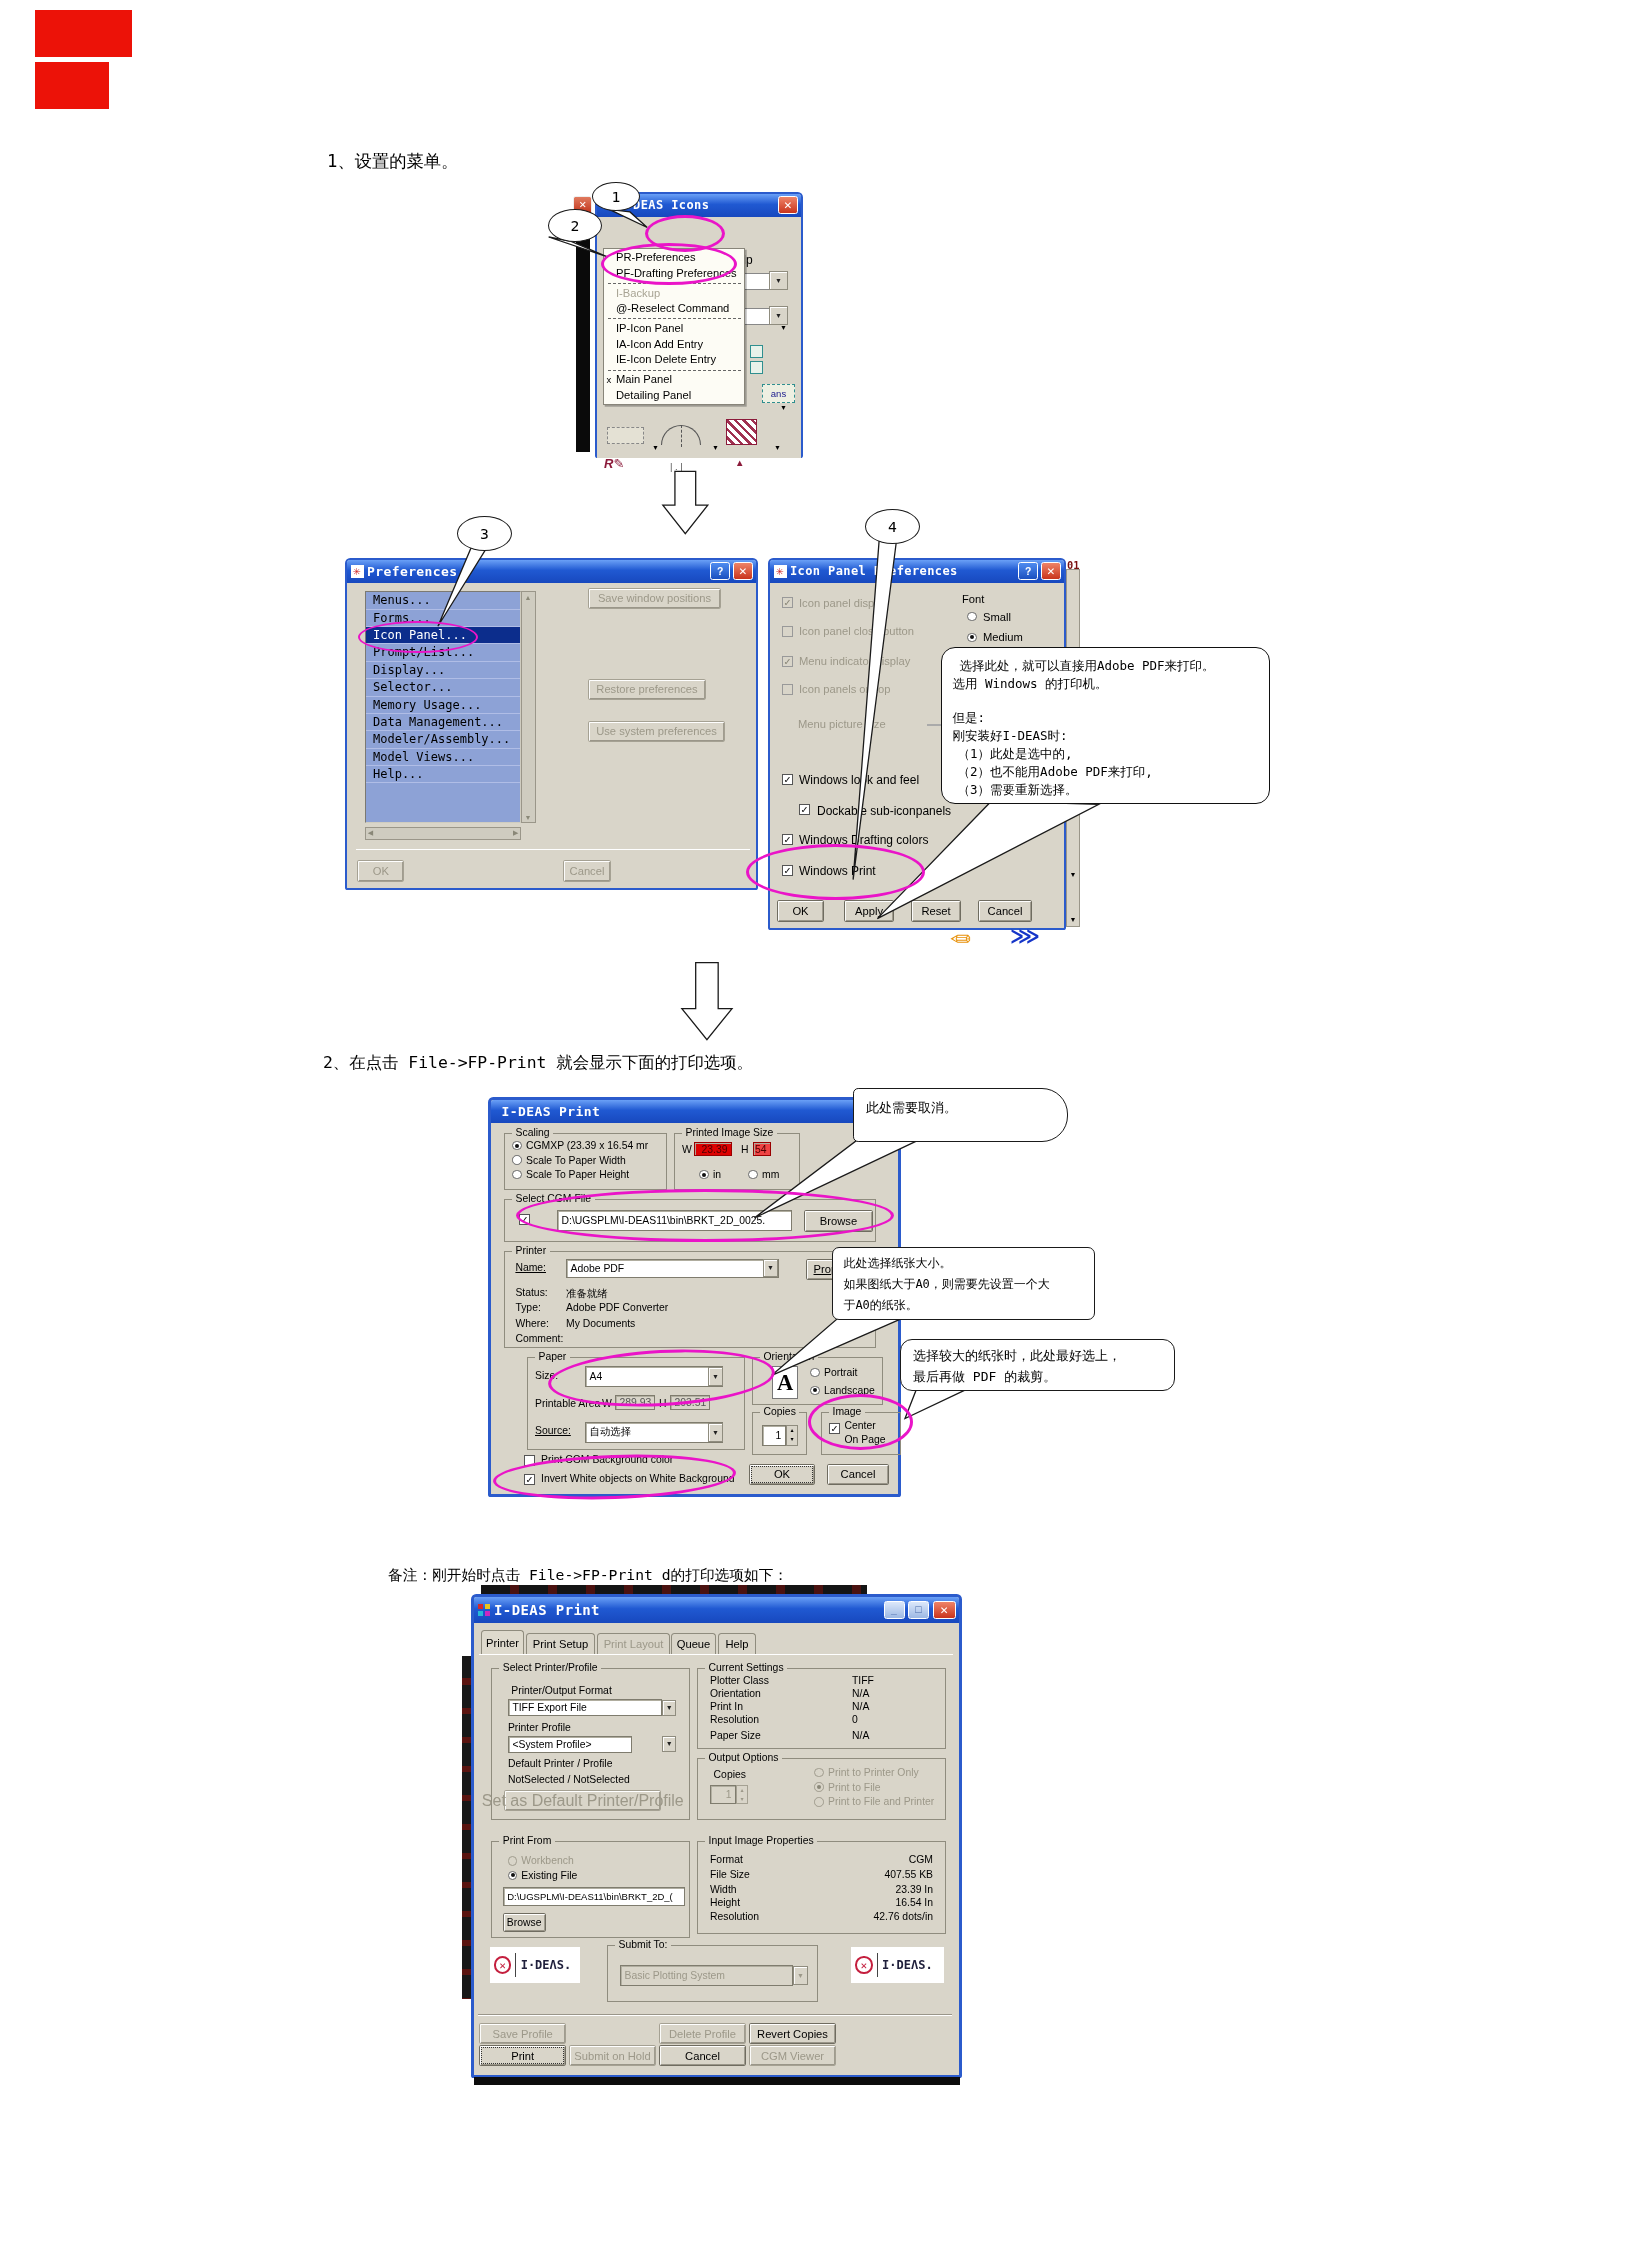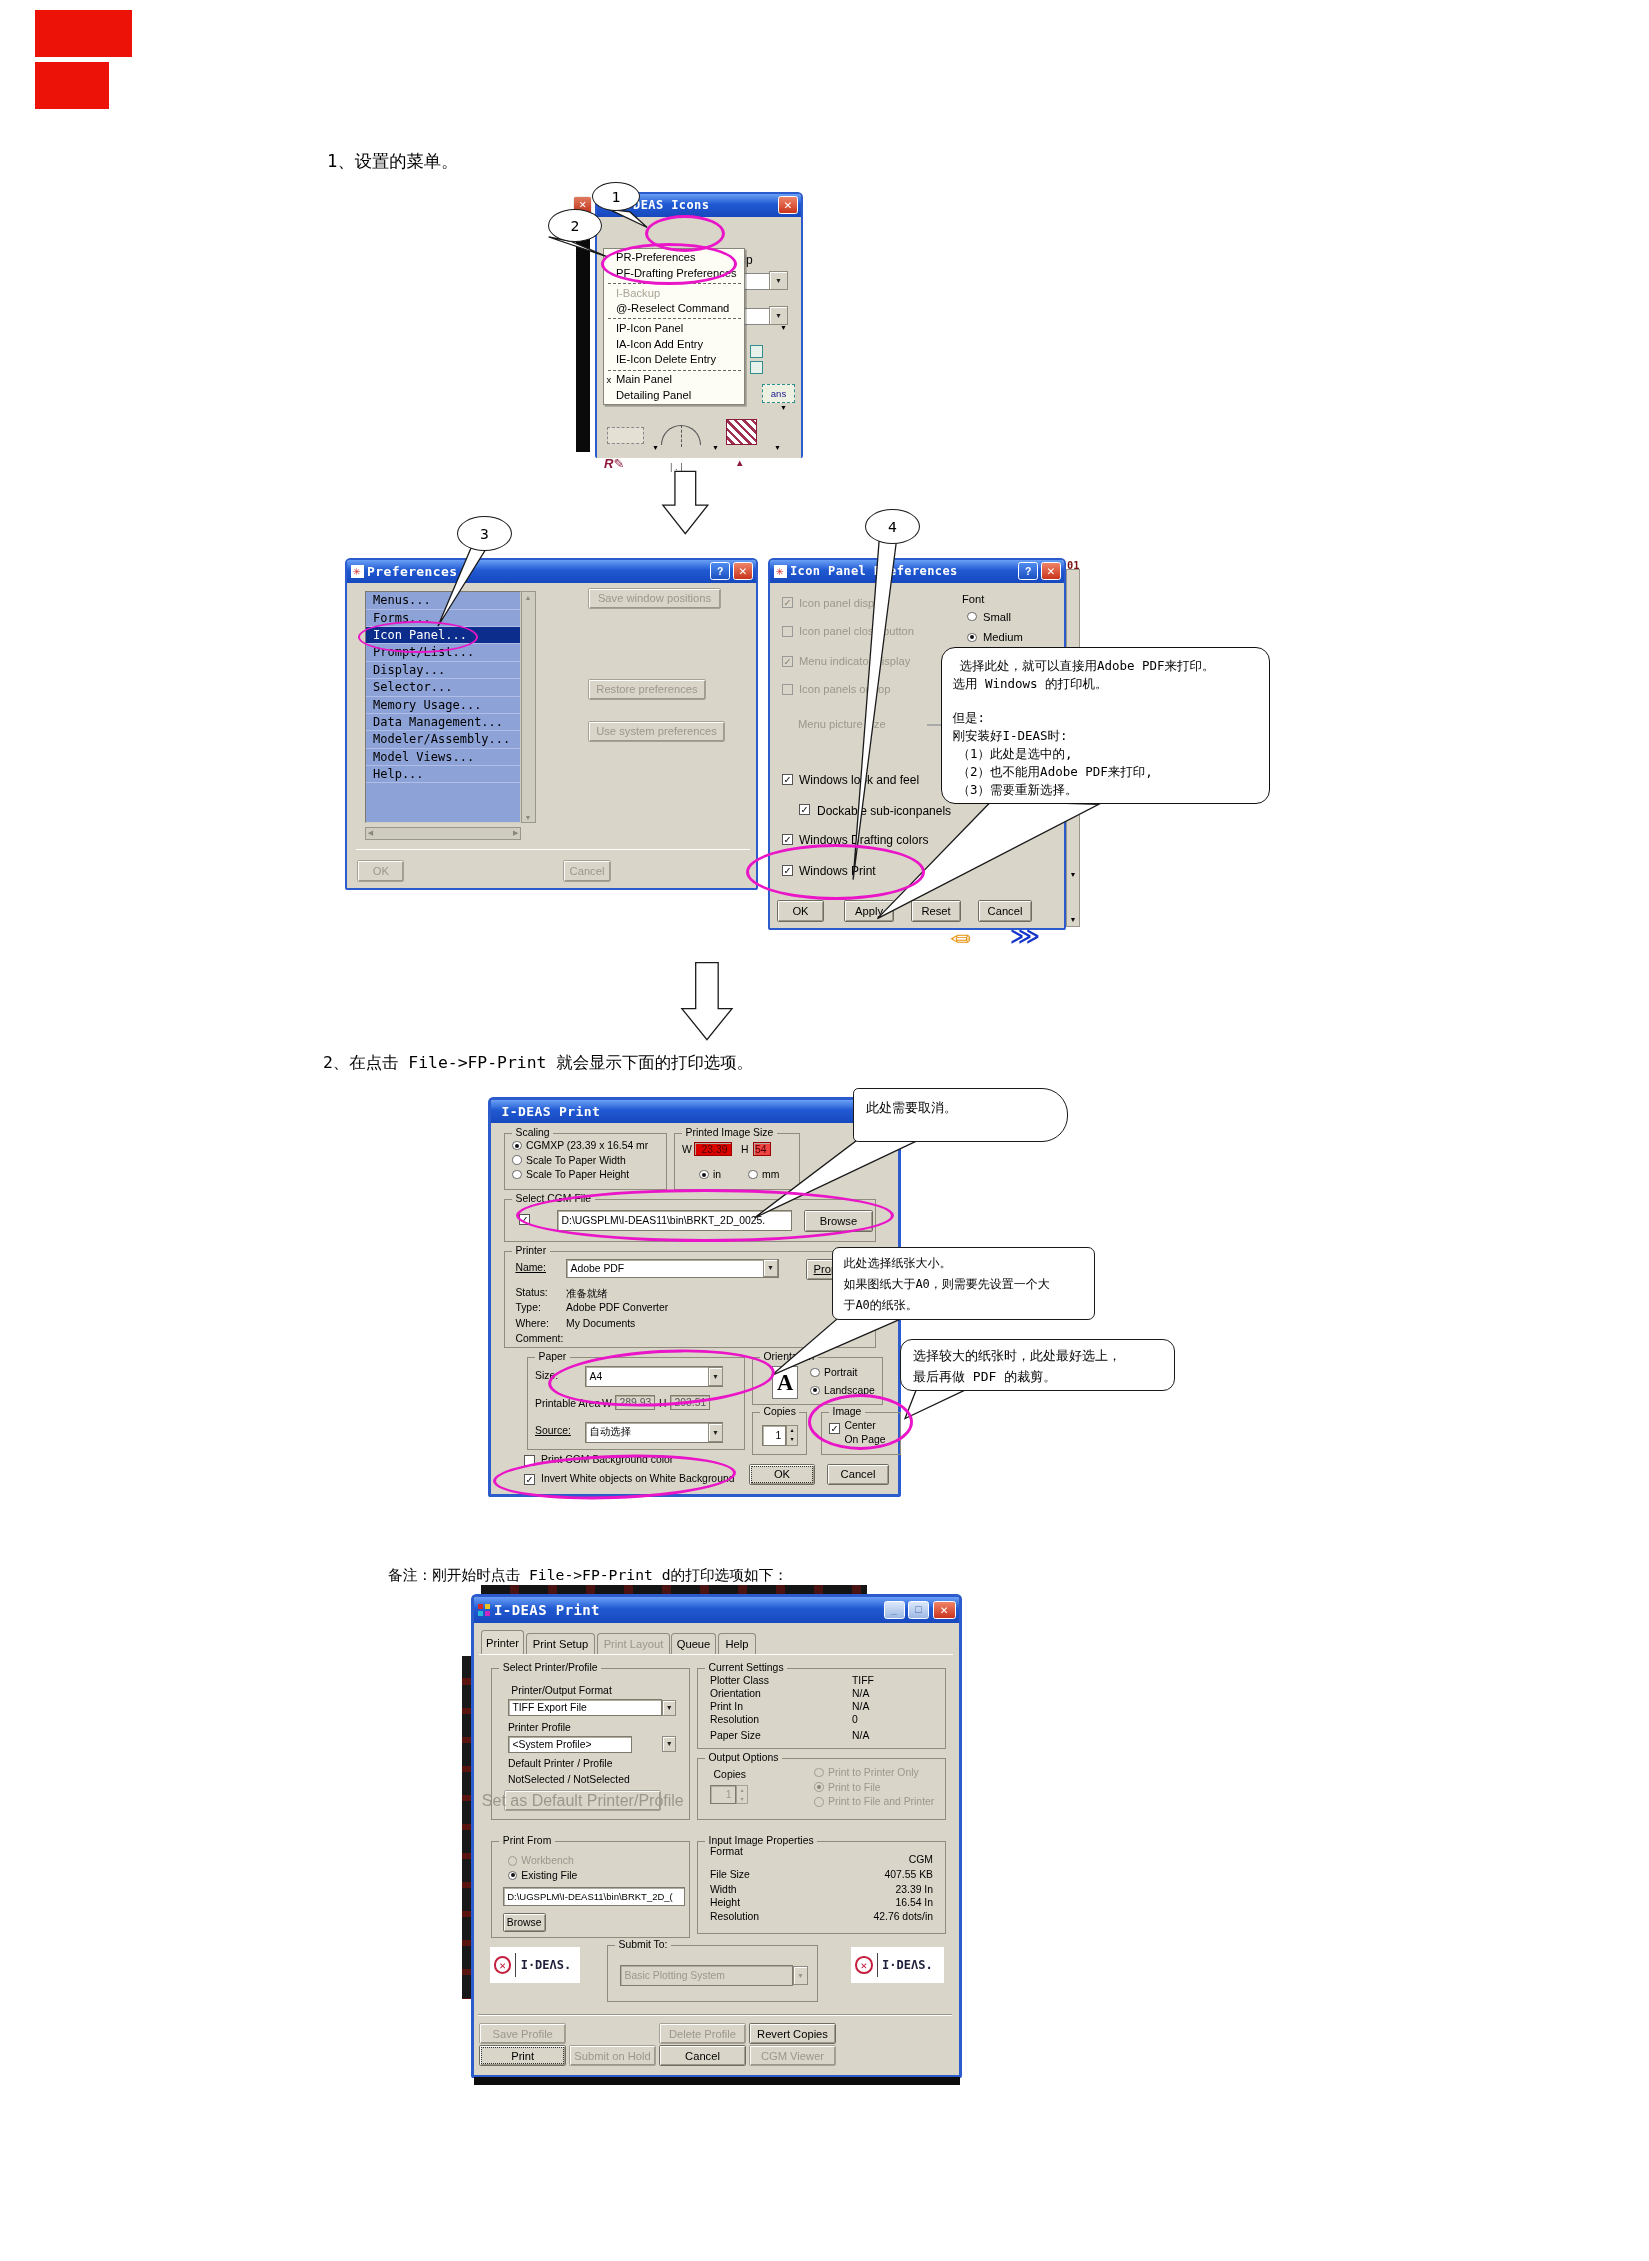--- a/index.html
+++ b/index.html
@@ -410,21 +410,21 @@
       <span class="rad d" style="left:15.6px;top:14px"></span>
       <span class="kv" style="left:29px;top:13px;color:#9c9889">Workbench</span>
       <span class="rad s" style="left:15.6px;top:28.5px"></span>
       <span class="kv" style="left:29px;top:28px">Existing File</span>
       <div class="fld" style="left:10.4px;top:45px;width:182px;height:19px;font-size:9.5px">D:\UGSPLM\I-DEAS11\bin\BRKT_2D_(</div>
       <div class="btn" style="left:10.4px;top:71px;width:43px;height:19px;font-size:10.4px">Browse</div>
     </div>
 
     <div class="grp" style="left:223px;top:218px;width:249px;height:93px">
       <span class="grp-l">Input Image Properties</span>
-      <span class="kv" style="left:12px;top:4px">Format</span>
+      <span class="kv" style="left:12px;top:12px">Format</span>
       <span class="kv" style="left:138px;top:12px;width:97px;text-align:right">CGM</span>
       <span class="kv" style="left:12px;top:27px">File Size</span>
       <span class="kv" style="left:138px;top:27px;width:97px;text-align:right">407.55 KB</span>
       <span class="kv" style="left:12px;top:42px">Width</span>
       <span class="kv" style="left:138px;top:42px;width:97px;text-align:right">23.39 In</span>
       <span class="kv" style="left:12px;top:55px">Height</span>
       <span class="kv" style="left:138px;top:55px;width:97px;text-align:right">16.54 In</span>
       <span class="kv" style="left:12px;top:69px">Resolution</span>
       <span class="kv" style="left:138px;top:69px;width:97px;text-align:right">42.76 dots/in</span>
     </div>

